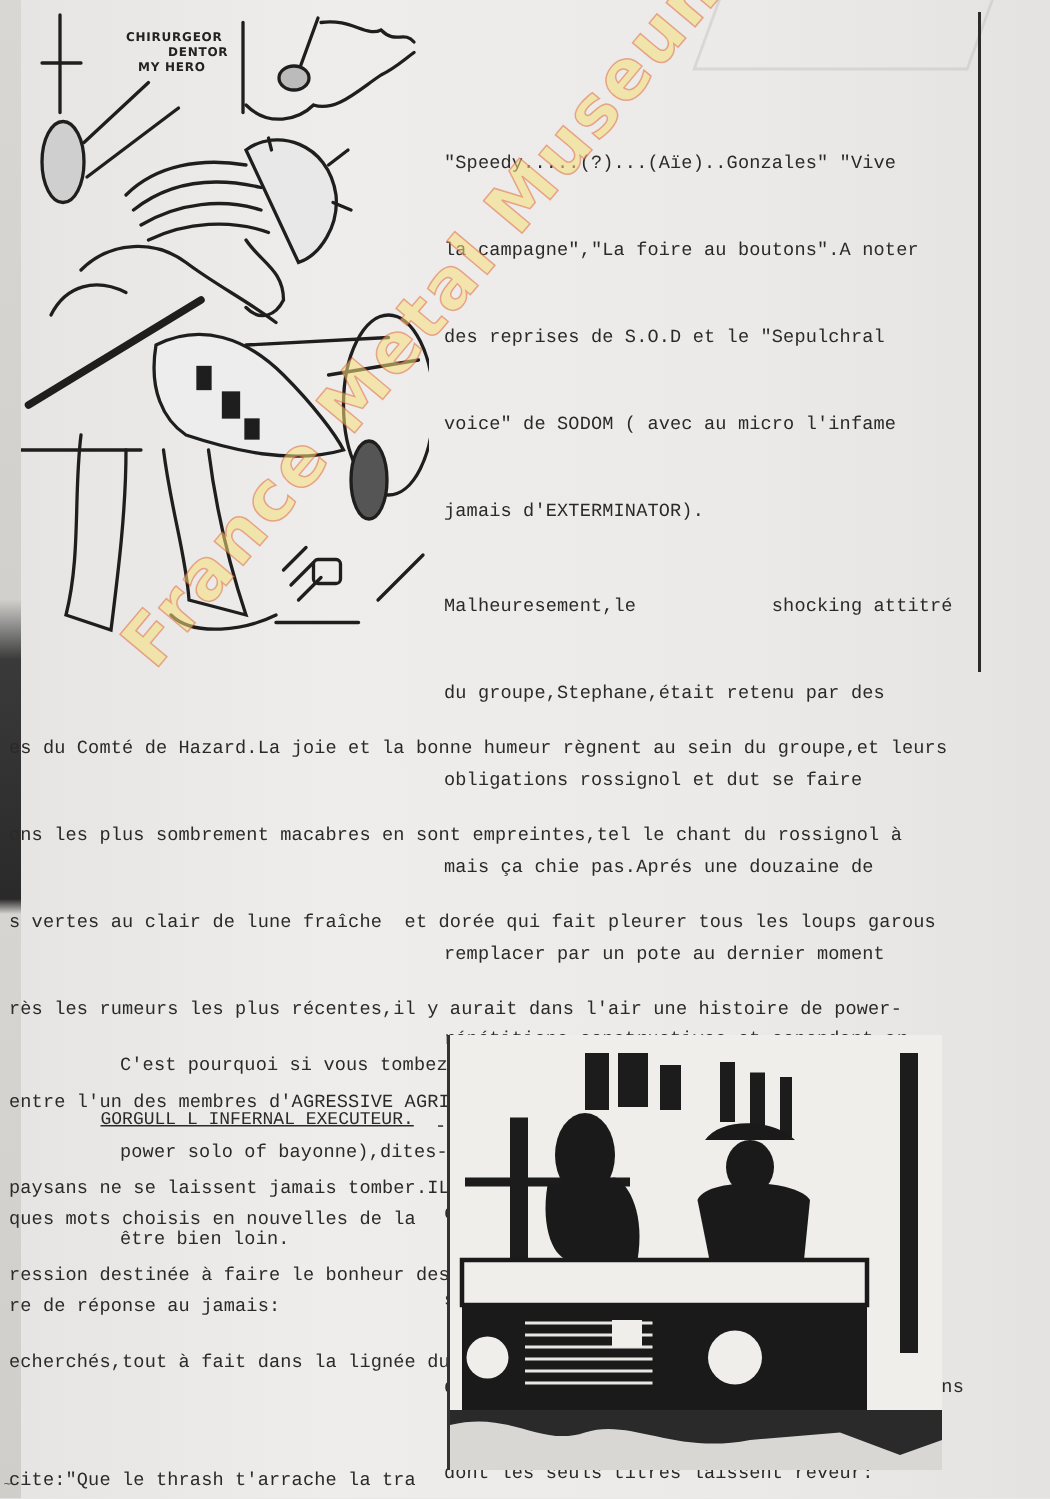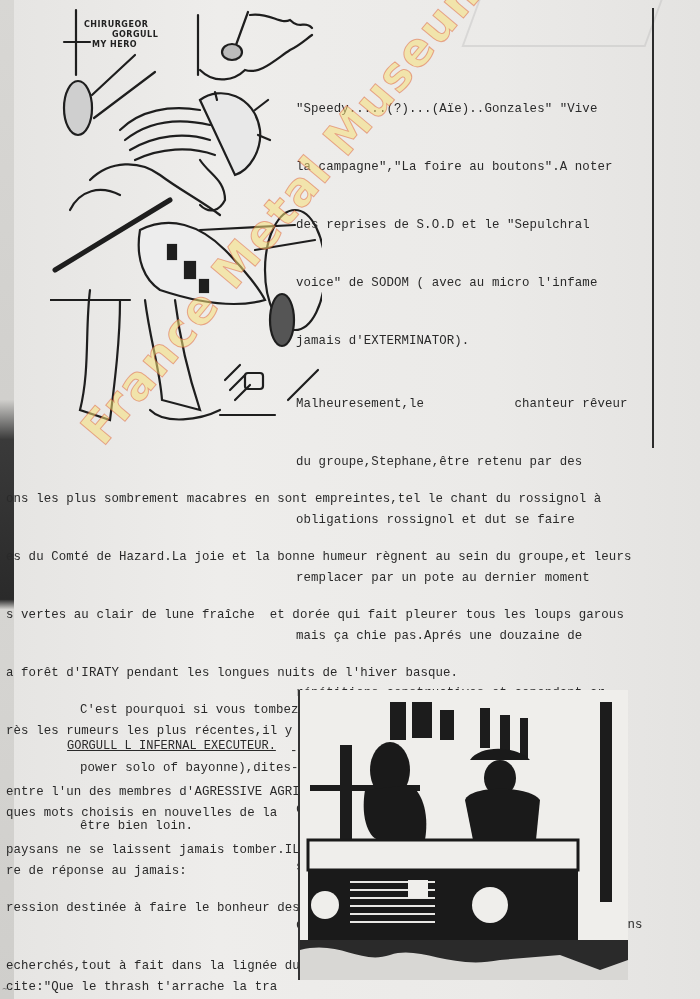--- a/index.html
+++ b/index.html
@@ -14,21 +14,21 @@
       background: linear-gradient(90deg, #e6e5e3 0%, #eeedeb 30%, #ebeae8 70%, #e4e3e1 100%);
     }
     .left-strip {
       position: absolute; left: 0; top: 0; width: 14px; height: 999px;
       background: linear-gradient(180deg, #d8d7d4 0%, #d1d0cd 40%, #3a3a3a 44%, #2a2a2a 60%, #d6d5d2 61%, #cfcecb 100%);
     }
     .col-rule { position: absolute; background: #2b2b2b; width: 1.5px; }
     .txt { position: absolute; font-size: 12.4px; line-height: 19.2px; white-space: pre; letter-spacing: 0.1px; }
     .line { display: block; height: 19.4px; }
     
-    .drawing { position: absolute; left: 14px; top: 0; width: 272px; height: 440px; padding-left: 36px; }
+    .drawing { position: absolute; left: 14px; top: 0; width: 272px; height: 440px; }
     .drawing-label {
       position: absolute; left: 70px; top: 20px; font-family: "DejaVu Sans", sans-serif;
       font-size: 8px; line-height: 10px; font-weight: bold; letter-spacing: 0.5px; color: #222;
     }
     .heading {
       position: absolute; left: 67px; top: 739px; font-size: 12px;
       text-decoration: underline; white-space: pre;
     }
     .photo {
       position: absolute; left: 298px; top: 690px; width: 328px; height: 290px;
@@ -101,54 +101,54 @@
       <path d="M175 380 L190 365 M180 390 L195 375 M185 400 L200 385"></path>
       <rect x="195" y="373" width="18" height="16" rx="3"></rect>
       <line x1="170" y1="415" x2="225" y2="415"></line>
       <line x1="238" y1="400" x2="268" y2="370"></line>
 
       <line x1="0" y1="300" x2="80" y2="300"></line>
     </g>
   </svg>
   <div class="drawing-label">
     <div>CHIRURGEOR</div>
-    <div style="padding-left:28px">GORGULL</div>
+    <div style="padding-left:28px">DENTOR</div>
     <div style="padding-left:8px">MY HERO</div>
   </div>
 </div>
 
 <div class="col-rule" style="left:652px; top:8px; height:440px;"></div>
 
 <div class="txt" style="left:296px; top:62px;">
   <span class="line">"Speedy.....(?)...(Aïe)..Gonzales" "Vive</span>
   <span class="line">la campagne","La foire au boutons".A noter</span>
   <span class="line">des reprises de S.O.D et le "Sepulchral</span>
   <span class="line">voice" de SODOM ( avec au micro l'infame</span>
   <span class="line">jamais d'EXTERMINATOR).</span>
-  <span class="line" style="margin-top:6px">Malheuresement,le            chanteur rêveur</span>
-  <span class="line">du groupe,Stephane,être retenu par des</span>
+  <span class="line" style="margin-top:6px">Malheuresement,le            shocking attitré</span>
+  <span class="line">du groupe,Stephane,était retenu par des</span>
   <span class="line">obligations rossignol et dut se faire</span>
+  <span class="line">mais ça chie pas.Aprés une douzaine de</span>
   <span class="line">remplacer par un pote au dernier moment</span>
-  <span class="line">mais ça chie pas.Aprés une douzaine de</span>
   <span class="line">répétitions constructives et cependant ar-</span>
   <span class="line" style="margin-left:-6px">-rosées au vin rouge de pays,la pittoresque</span>
   <span class="line">des 4 AGRESSIVE AGRICULTOR retournera en</span>
   <span class="line">studio vers février afin de magnétiser</span>
   <span class="line">quelques pistes à l'aide de nouvelles chansons</span>
+  <span class="line">dont les seuls titres laissent rêveur:</span>
   
   
   
   
 </div>
 
 <div class="txt" style="left:6px; top:452px;">
+  <span class="line">es du Comté de Hazard.La joie et la bonne humeur règnent au sein du groupe,et leurs</span>
   <span class="line">ons les plus sombrement macabres en sont empreintes,tel le chant du rossignol à</span>
-  <span class="line">es du Comté de Hazard.La joie et la bonne humeur règnent au sein du groupe,et leurs</span>
   <span class="line">s vertes au clair de lune fraîche  et dorée qui fait pleurer tous les loups garous</span>
-  <span class="line">a forêt d'IRATY pendant les longues nuits de l'hiver basque.</span>
   <span class="line">rès les rumeurs les plus récentes,il y aurait dans l'air une histoire de power-</span>
   <span class="line" style="margin-top:4px">entre l'un des membres d'AGRESSIVE AGRICULTOR et lui même.Mais n'ayez crainte,</span>
   <span class="line">paysans ne se laissent jamais tomber.IL s'agit-là d'une simple d'une simple</span>
   <span class="line">ression destinée à faire le bonheur des journalistes,ainsi que quelques gags fins</span>
   <span class="line">echerchés,tout à fait dans la lignée du shocking nul metal en vogue ces temps-ci.</span>
 </div>
 
 <div class="txt" style="left:80px; top:663px;">
   <span class="line">C'est pourquoi si vous tombez sur une cassette de DECAPITOR( the new</span>
   <span class="line">power solo of bayonne),dites-vous qu'AGRESSIVE AGRICULTOR ne peut pas</span>

